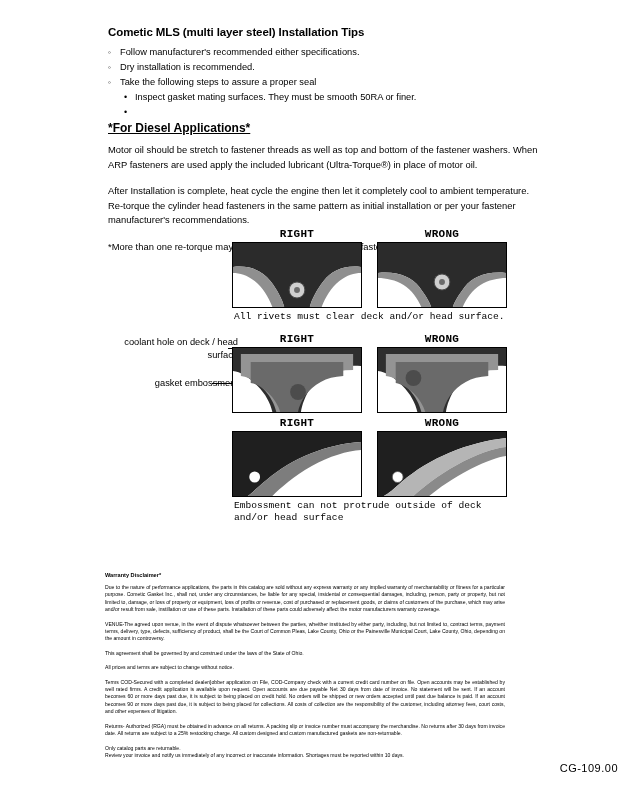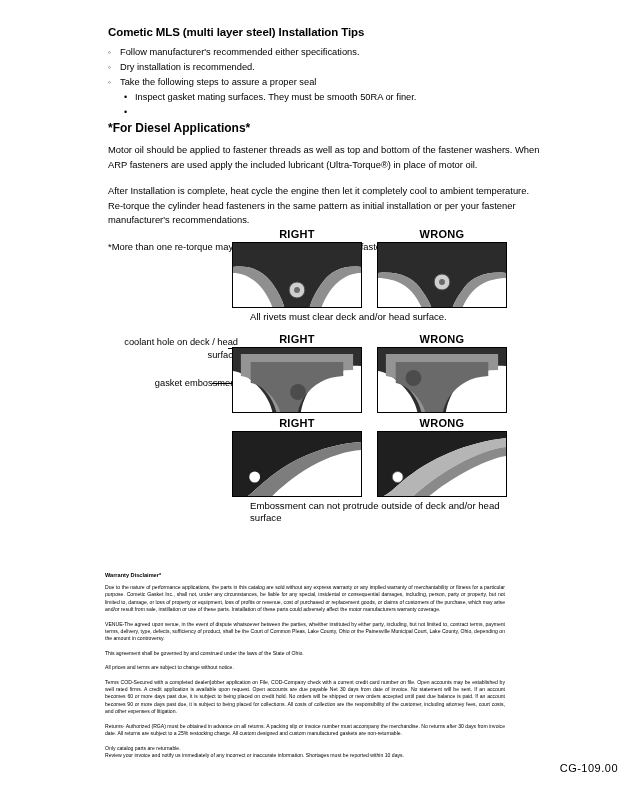--- a/index.html
+++ b/index.html
@@ -65,20 +65,21 @@
   .sub-list li .marker {
     position: absolute;
     left: 0;
     top: 0;
     font-size: 9px;
   }
   h2.subtitle {
     font-size: 12px;
     font-weight: bold;
     margin: 16px 0 8px 0;
+    text-decoration: underline;
   }
   p.para {
     font-size: 9.4px;
     line-height: 14.5px;
     margin: 0 0 12px 0;
   }
   p.note {
     font-size: 9.4px;
     line-height: 14px;
     margin: 0;
@@ -86,20 +87,21 @@
 
   
   .figures {
     position: absolute;
     left: 232px;
     top: 228px;
     width: 275px;
   }
   .fig-row {
     margin-bottom: 4px;
+    font-family: Liberation Mono, monospace;
   }
   .fig-labels {
     display: flex;
     gap: 15px;
   }
   .fig-label {
     width: 130px;
     text-align: center;
     font-size: 11px;
     font-weight: bold;
@@ -114,21 +116,21 @@
     width: 130px;
     height: 64px;
     border: 1px solid #000;
     position: relative;
     overflow: hidden;
     background: #ffffff;
   }
   .fig-caption {
     font-size: 9.6px;
     line-height: 12px;
-    margin: 3px 0 10px 18px;
+    margin: 3px 0 10px 2px;
   }
 
   
   .deck {
     position: absolute;
     left: 0; top: 0;
     width: 100%; height: 100%;
   }
 
   
@@ -190,21 +192,21 @@
       <li><span class="marker">◦</span><span>Dry installation is recommended.</span></li>
       <li><span class="marker">◦</span><span>Take the following steps to assure a proper seal</span></li>
     </ul>
 
     <ul class="sub-list">
       <li><span class="marker">•</span><span>Inspect gasket mating surfaces.  They must be smooth 50RA or finer.</span></li>
       <li><span class="marker">•</span></li>
     </ul>
 
     <h2 class="subtitle">*For Diesel Applications*</h2>
-    <p class="para">Motor oil should be applied to fastener threads as well as top and bottom of the fastener washers. When ARP fasteners are used apply the included lubricant (Ultra-Torque®) in place of motor oil.</p>
+    <p class="para">Motor oil should be stretch to fastener threads as well as top and bottom of the fastener washers. When ARP fasteners are used apply the included lubricant (Ultra-Torque®) in place of motor oil.</p>
     <p class="para">After Installation is complete, heat cycle the engine then let it completely cool to ambient temperature. Re-torque the cylinder head fasteners in the same pattern as initial installation or per your fastener manufacturer's recommendations.</p>
     <p class="note">*More than one re-torque may be required to achieve proper fastener stretch*</p>
   </div>
 
   <div class="callouts">
     <div class="callout-text">coolant hole on deck / head surface</div>
     <div class="callout-text" style="margin-top:16px;">gasket embossment</div>
   </div>
 
   <div class="leader" style="left:228px; top:348px; width:46px;"></div>

